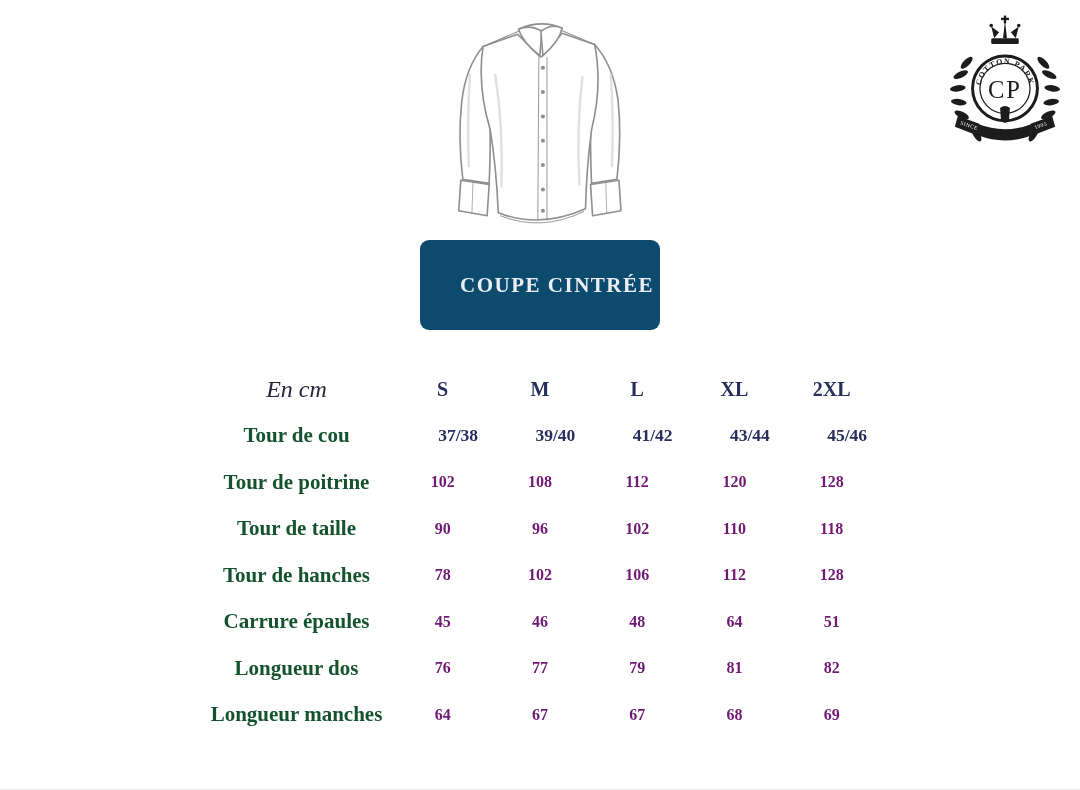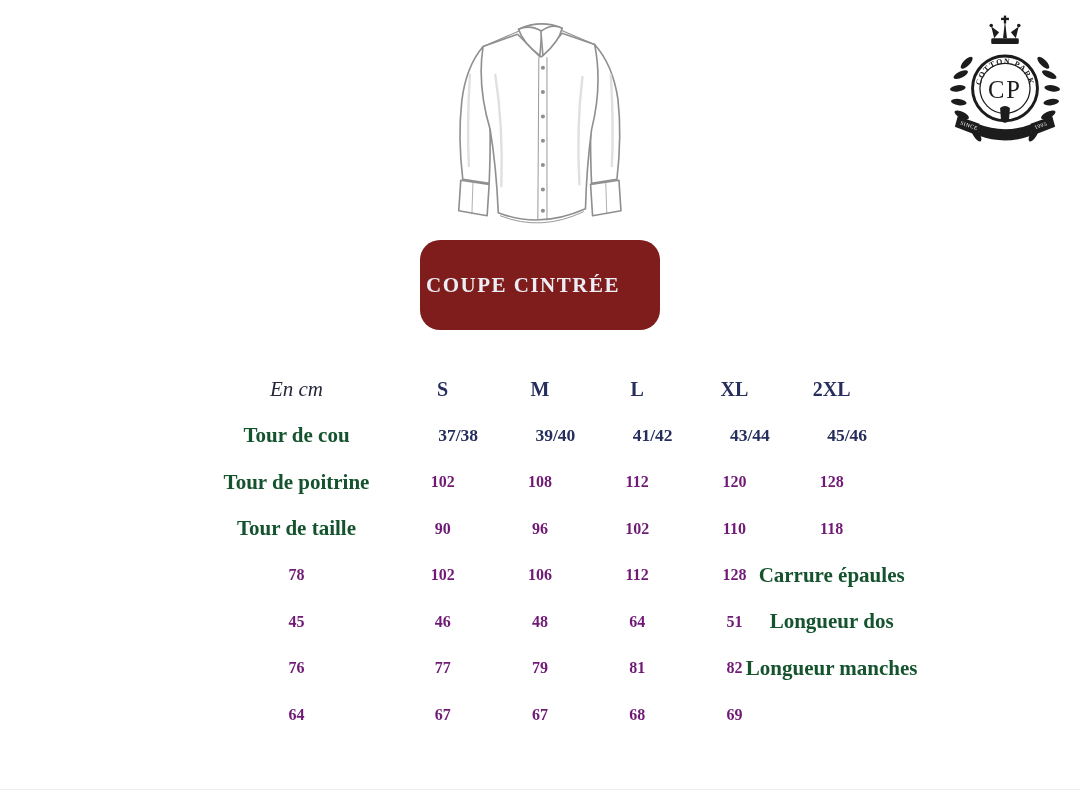--- a/index.html
+++ b/index.html
@@ -30,25 +30,25 @@
     height: 136px;
   }
 
   
   .fit-badge {
     position: absolute;
     left: 420px;
     top: 240px;
     width: 240px;
     height: 90px;
-    background: #7f1d1d;
-    border-radius: 20px;
+    background: #0c4a6e;
+    border-radius: 9px;
     display: flex;
     align-items: center;
-    justify-content: flex-start;
+    justify-content: flex-end;
     border: none;
     cursor: pointer;
   }
   .fit-badge span {
     color: #eceef5;
     font-family: "Liberation Serif", serif;
     font-size: 21px;
     font-weight: 700;
     letter-spacing: 1.5px;
   }
@@ -59,21 +59,21 @@
     left: 199px;
     top: 366px;
     display: grid;
     grid-template-columns: 195px repeat(5, 97.25px);
     grid-auto-rows: 46.5px;
     align-items: center;
     justify-items: center;
   }
   .unit-header {
     font-style: italic;
-    font-size: 21px;
+    font-size: 24px;
     color: #27273c;
     font-weight: 500;
   }
   .size-header {
     font-size: 20px;
     font-weight: 700;
     color: #252e5d;
   }
   .row-label {
     font-size: 21px;
@@ -230,20 +230,21 @@
     <div class="val-num">120</div>
     <div class="val-num">128</div>
 
     <div class="row-label">Tour de taille</div>
     <div class="val-num">90</div>
     <div class="val-num">96</div>
     <div class="val-num">102</div>
     <div class="val-num">110</div>
     <div class="val-num">118</div>
 
+    <div class="row-label">Tour de hanches</div>
     <div class="val-num">78</div>
     <div class="val-num">102</div>
     <div class="val-num">106</div>
     <div class="val-num">112</div>
     <div class="val-num">128</div>
 
     <div class="row-label">Carrure épaules</div>
     <div class="val-num">45</div>
     <div class="val-num">46</div>
     <div class="val-num">48</div>

